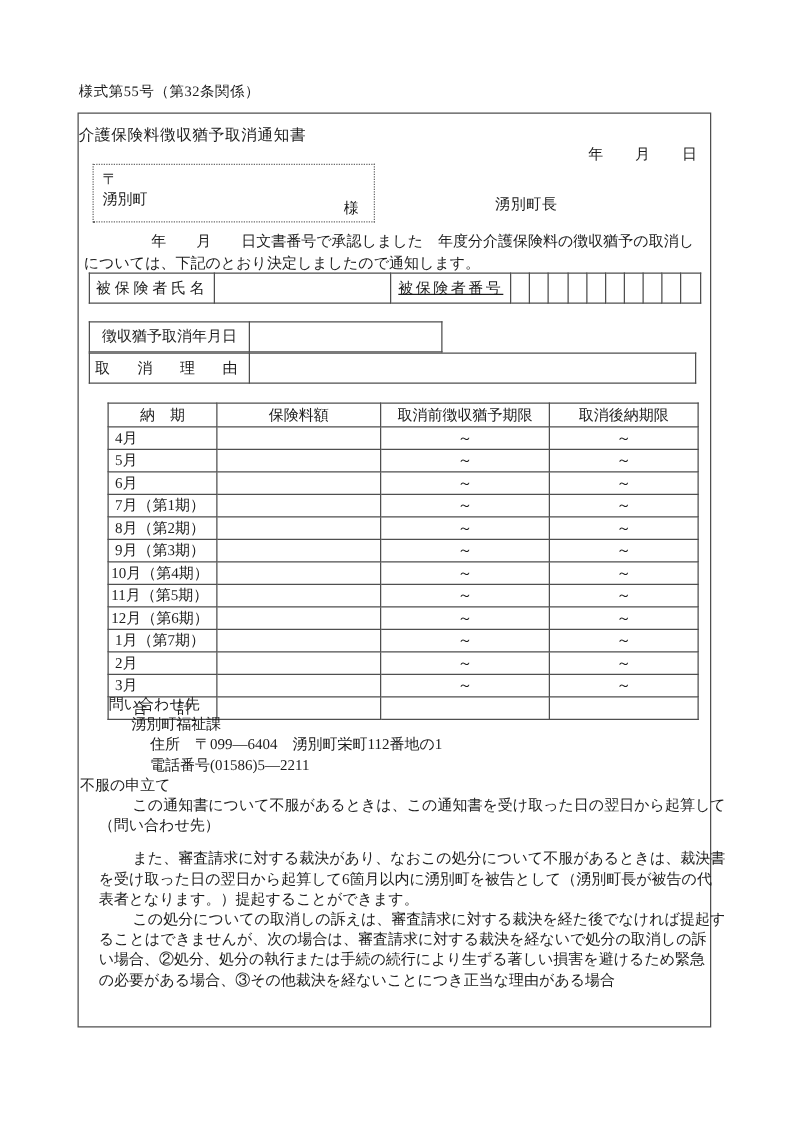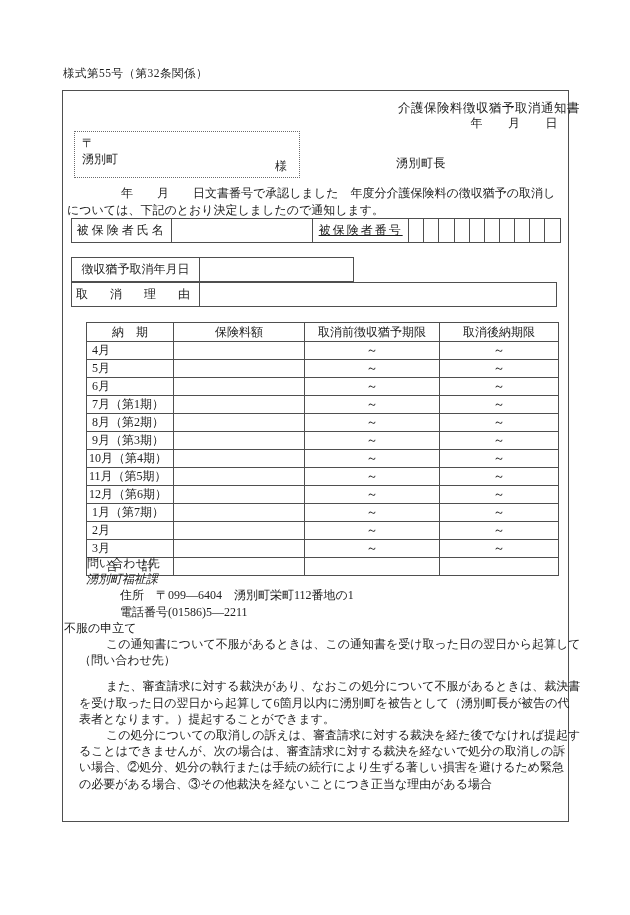--- a/index.html
+++ b/index.html
@@ -7,21 +7,21 @@
     width:630px;height:915px;background:#ffffff;
     font-family:"Liberation Serif","DejaVu Serif",serif;
     color:#1c1c1c;font-size:12px;position:relative;overflow:hidden;
   }
   .pre{white-space:pre;}
   #form-number{position:absolute;left:63px;top:66px;font-size:11.5px;letter-spacing:.5px;}
   #notice-box{
     position:absolute;left:62px;top:90px;width:507px;height:732px;
     border:1px solid #4f4f4f;box-sizing:border-box;background:#fff;
   }
-  .doc-title{position:absolute;top:9px;left:12px;width:100%;text-align:right;font-size:12.5px;letter-spacing:.5px;}
+  .doc-title{position:absolute;top:9px;left:0;width:100%;text-align:left;font-size:12.5px;letter-spacing:.5px;}
   .issue-date{position:absolute;top:24px;right:10px;letter-spacing:.5px;}
   .recipient-box{
     position:absolute;left:11px;top:40px;width:226px;height:47px;
     border:1px dotted #6a6a6a;box-sizing:border-box;
   }
   .postal{position:absolute;left:7px;top:3px;}
   .town{position:absolute;left:7px;top:19px;}
   .sama{position:absolute;right:12px;bottom:2px;}
   .mayor{position:absolute;left:333px;top:64px;letter-spacing:.5px;}
   .intro{position:absolute;left:4px;top:94px;width:501px;line-height:16.5px;}
@@ -40,21 +40,21 @@
   .reason-lbl{letter-spacing:5px;}
   .schedule-table{position:absolute;left:23px;top:231px;width:472px;}
   .schedule-table th{height:18px;text-align:center;}
   .schedule-table td{height:17px;}
   .period-cell{white-space:pre;text-align:left;padding-left:2px;}
   .tilde{text-align:center;}
   .total-cell{text-align:center;padding-left:0;}
   .textblock{position:absolute;left:1px;top:464px;width:505px;line-height:16.2px;}
   .textblock div{white-space:pre;}
   .pl23{padding-left:23px;}
-  .pl41{padding-left:22px;font-style:italic;}
+  .pl41{padding-left:41px;}
   .pl56{padding-left:56px;}
   .ind1{padding-left:15px;}
   .ind2{padding-left:42px;}
   .spacer{height:10px;}
 </style>
 </head>
 <body>
 
 <div id="form-number" class="pre">様式第55号（第32条関係）</div>
 

